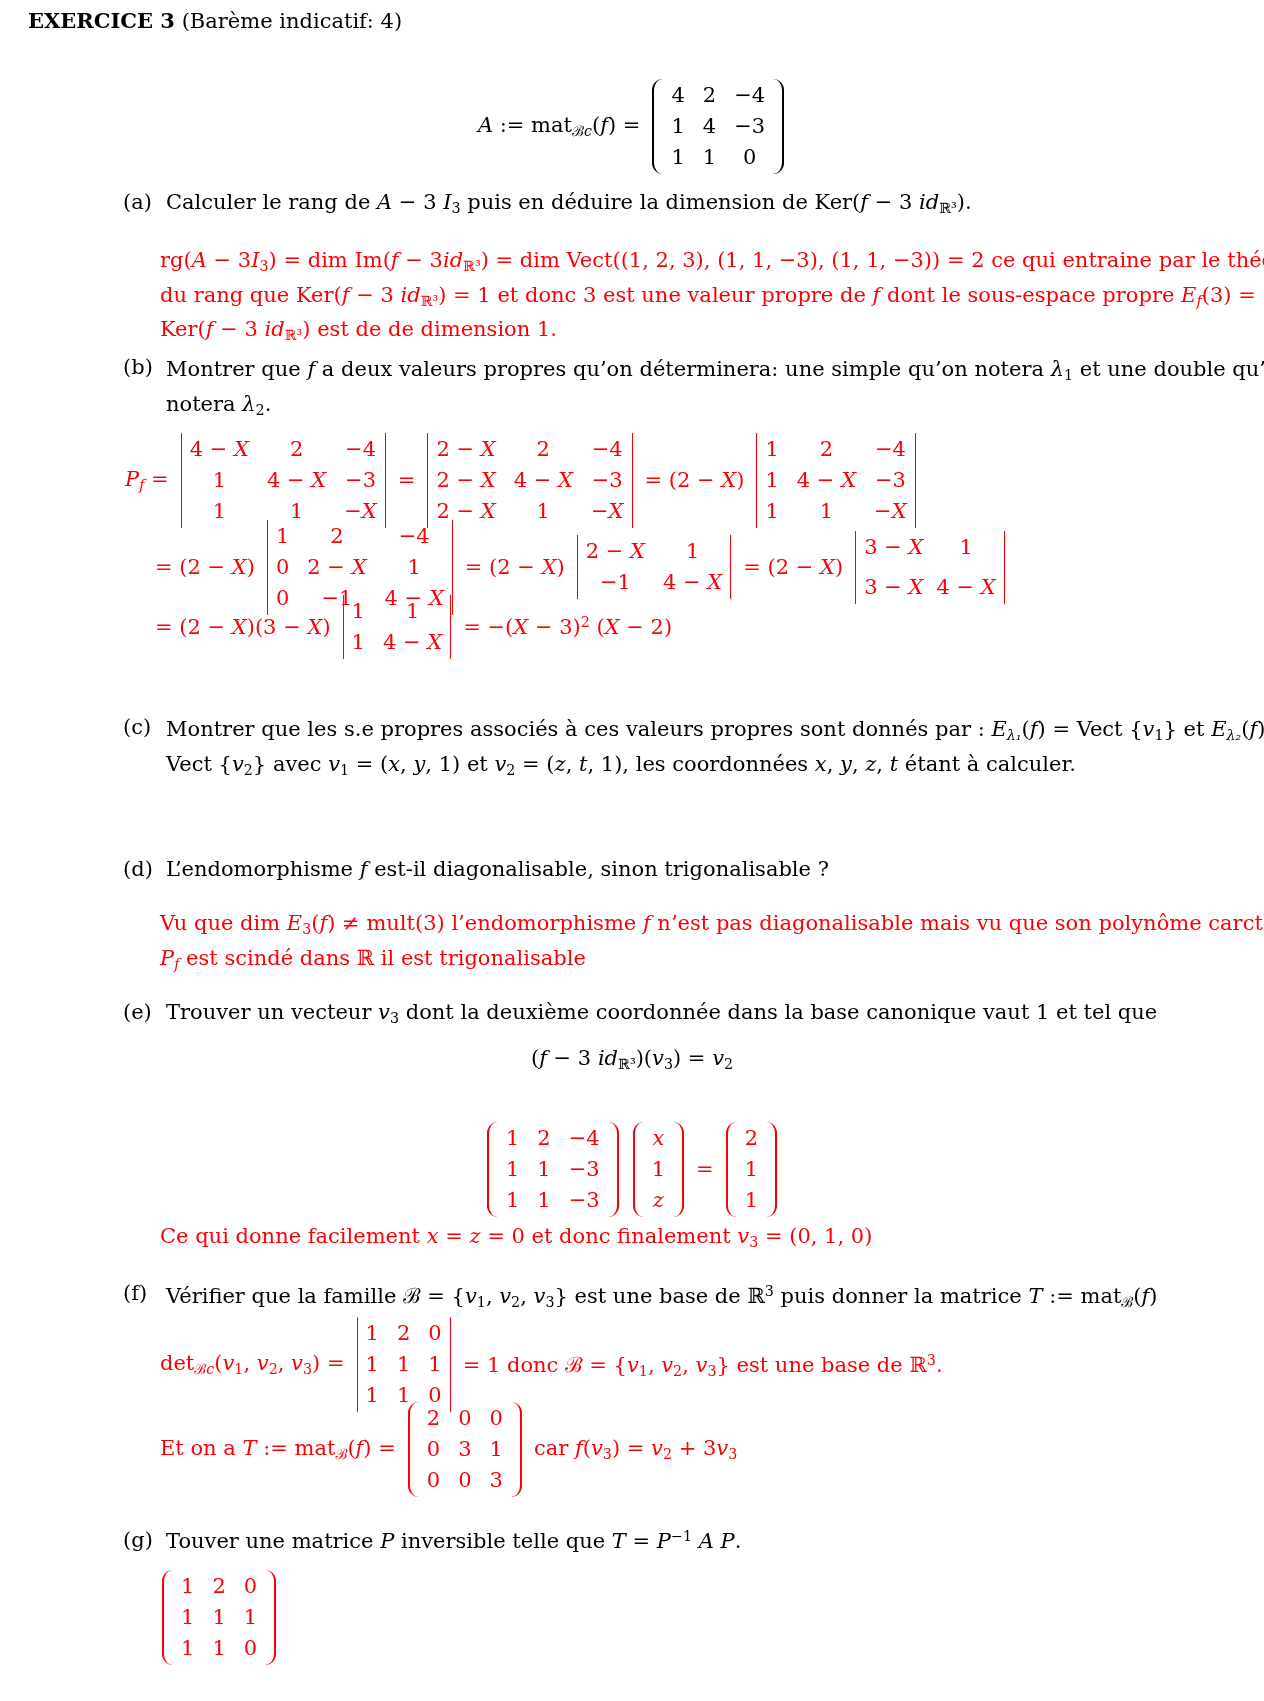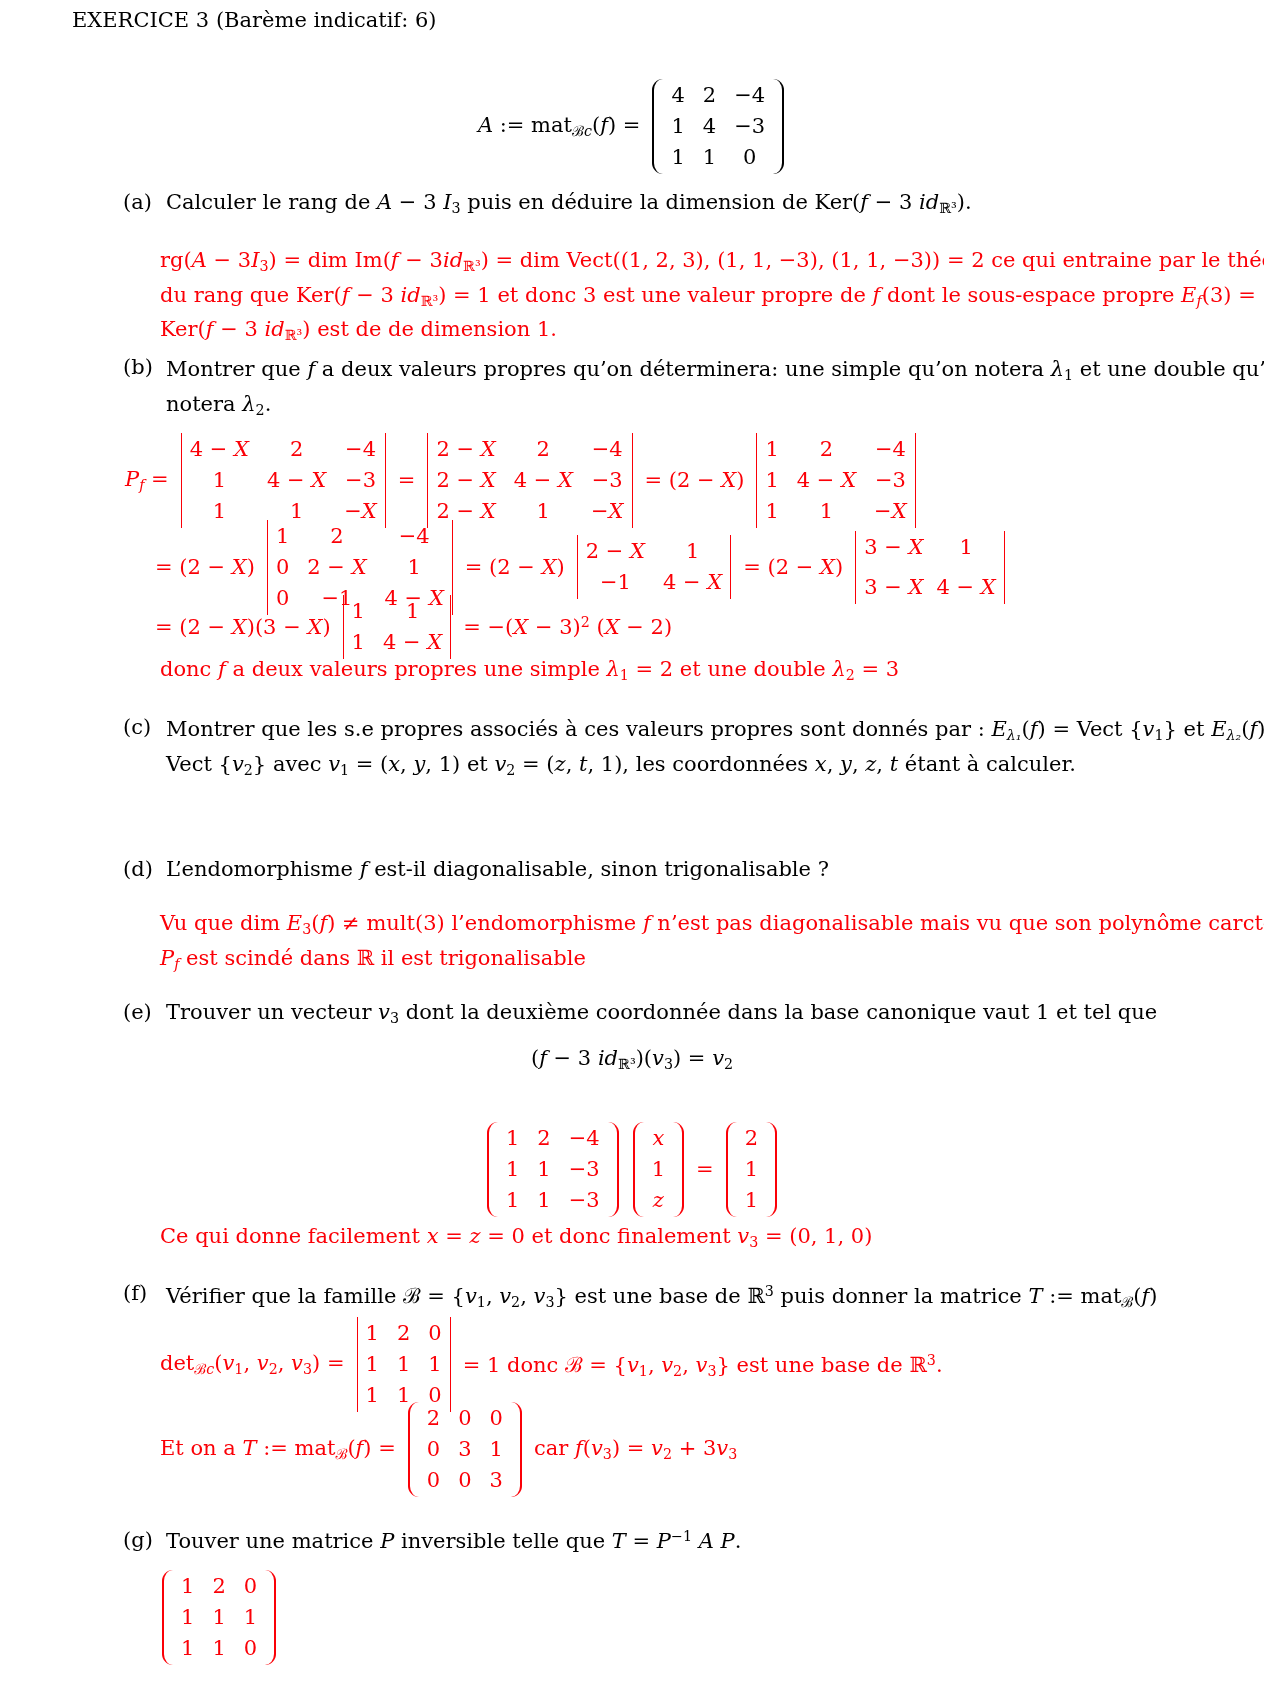--- a/index.html
+++ b/index.html
@@ -1,19 +1,19 @@
 <!DOCTYPE html>
 <html><head>
 <meta charset="utf-8">
 <style>
   html,body{margin:0;padding:0;background:#fff;}
   .page{position:relative;width:1264px;height:1701px;background:#fff;overflow:hidden;
         font-family:"DejaVu Serif","Liberation Serif",serif;font-size:21px;color:#000;}
   .blk{position:absolute;white-space:nowrap;}
-  .bold{font-weight:normal;margin-left:44px;}
+  .bold{font-weight:bold;}
   .red{color:#fb0007;}
   .pline{line-height:29px;white-space:nowrap;}
   .item{display:flex;gap:9px;}
   .ilabel{min-width:34px;}
   .disp{left:0;width:1264px;display:flex;justify-content:center;align-items:center;gap:10px;}
   .eqline{display:flex;align-items:center;gap:10px;}
   
   .mi{font-style:italic;}
   .msub{font-size:.68em;vertical-align:-0.25em;}
   .misub{font-size:.68em;vertical-align:-0.25em;font-style:italic;}
@@ -25,21 +25,21 @@
   .fp-r{border-right:2px solid currentColor;border-radius:0 14px 14px 0;}
   .vb-l{align-self:stretch;border-left:1.7px solid currentColor;}
   .vb-r{align-self:stretch;border-right:1.7px solid currentColor;}
 </style>
 </head>
 <body>
 
 <div class="page">
 
   <div class="blk" style="left:28px;top:8px">
-    <span class="bold">EXERCICE 3</span><span> (Barème indicatif: 6)</span>
+    <span class="bold">EXERCICE 3</span><span> (Barème indicatif: 4)</span>
   </div>
 
 
   <div class="blk disp" style="top:80px;height:92px">
     <span><span class="mi">A</span> := mat<span class="msub">ℬ<span class="mi">c</span></span>(<span class="mi">f</span>) =</span>
     <span class="matrix">
         <span class="fp fp-l"></span>
         <span class="mgrid" style="grid-template-columns: repeat(3, auto);">
           <span class="mcell">4</span>
           <span class="mcell">2</span>
@@ -174,21 +174,20 @@
           <span class="mcell">1</span>
           <span class="mcell">1</span>
           <span class="mcell">1</span>
           <span class="mcell">4 − <span class="mi">X</span></span>
         </span>
         <span class="vb-r"></span>
       </span>
     <span>= −(<span class="mi">X</span> − 3)<span class="msup">2</span> (<span class="mi">X</span> − 2)</span>
   </div>
 
-  <div class="blk red" style="left:160px;top:657px">donc <span class="mi">f</span> a deux valeurs propres une simple <span class="mi">λ</span><span class="msub">1</span> = 2 et une double <span class="mi">λ</span><span class="msub">2</span> = 3</div>
 
   <div class="blk item" style="left:123px;top:715px">
     <span class="ilabel">(c)</span>
     <span>
       <div class="pline">Montrer que les s.e propres associés à ces valeurs propres sont donnés par : <span class="mi">E</span><span class="misub">λ₁</span>(<span class="mi">f</span>) = Vect {<span class="mi">v</span><span class="msub">1</span>} et <span class="mi">E</span><span class="misub">λ₂</span>(<span class="mi">f</span>) =</div>
       <div class="pline">Vect {<span class="mi">v</span><span class="msub">2</span>} avec <span class="mi">v</span><span class="msub">1</span> = (<span class="mi">x</span>, <span class="mi">y</span>, 1) et <span class="mi">v</span><span class="msub">2</span> = (<span class="mi">z</span>, <span class="mi">t</span>, 1), les coordonnées <span class="mi">x</span>, <span class="mi">y</span>, <span class="mi">z</span>, <span class="mi">t</span> étant à calculer.</div>
     </span>
   </div>
 
 

